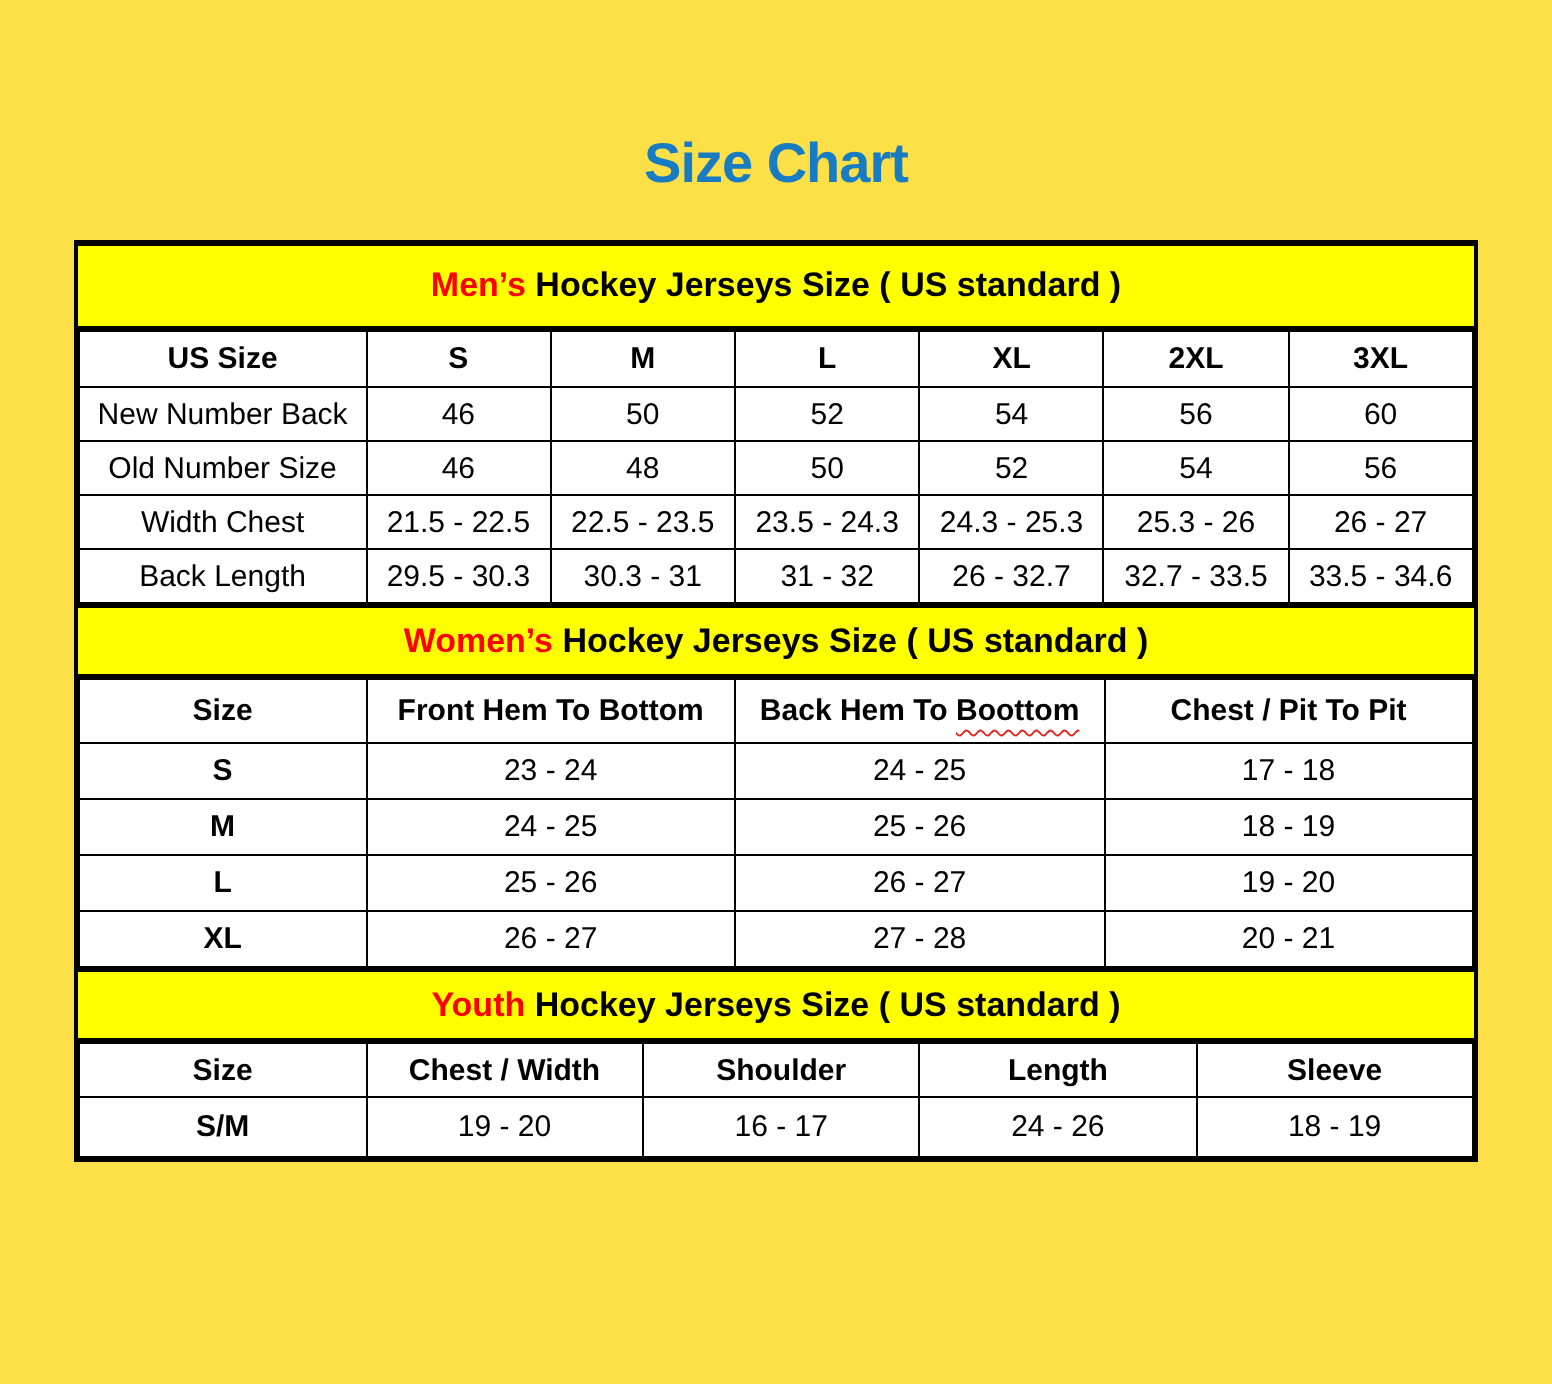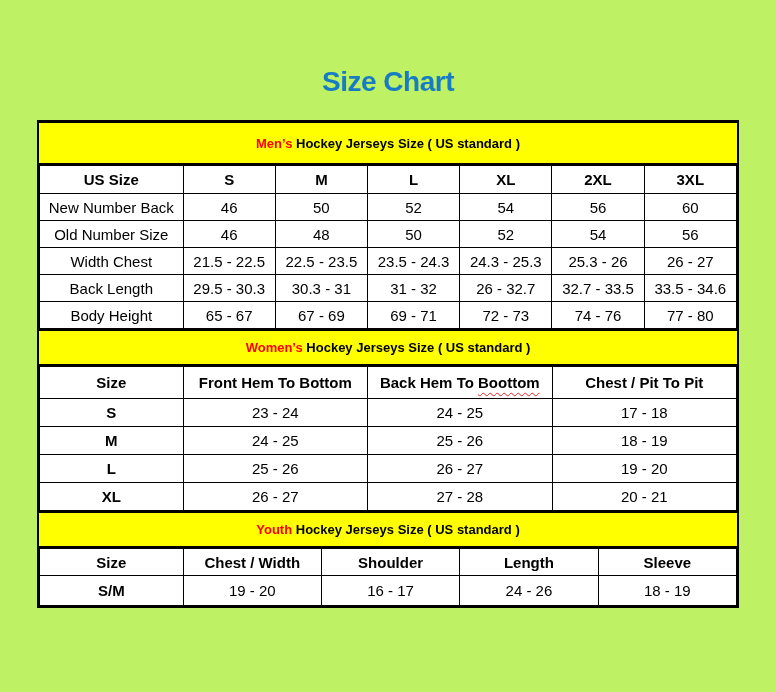--- a/index.html
+++ b/index.html
@@ -3,34 +3,34 @@
 <meta charset="utf-8">
 <style>
   :root{
     --title-blue:#177cc4;
     --banner-yellow:#ffff00;
     --accent-red:#ff0000;
     --border-black:#000000;
   }
   html,body{margin:0;padding:0;}
   body{background:#ffffff;font-family:"Liberation Sans","DejaVu Sans",sans-serif;}
-  .sheet{position:relative;width:776px;height:692px;background:#bef264;overflow:hidden;}
+  .sheet{position:relative;width:776px;height:692px;background:#fde047;overflow:hidden;}
   .page-title{
     position:absolute;top:66px;left:0;width:776px;margin:0;
     text-align:center;font-size:28px;font-weight:bold;color:var(--title-blue);
     letter-spacing:-0.5px;
   }
   .chart-wrap{
     position:absolute;left:37px;top:120px;width:702px;
     border:2px solid var(--border-black);box-sizing:border-box;background:#fff;
   }
   .banner{
     background:var(--banner-yellow);
     border-bottom:2px solid var(--border-black);
-    text-align:center;font-weight:bold;font-size:13px;color:#000;
+    text-align:center;font-weight:bold;font-size:17px;color:#000;
     display:flex;align-items:center;justify-content:center;
   }
   .banner.first{height:40px;border-top:1px solid var(--border-black);}
   .banner.mid{height:33px;border-top:2px solid var(--border-black);}
   .accent{color:var(--accent-red);white-space:pre;}
   .banner-rest{white-space:pre;}
   table.tbl{width:100%;border-collapse:collapse;table-layout:fixed;font-size:15px;color:#000;}
   .tbl th,.tbl td{
     border:1px solid var(--border-black);
     text-align:center;vertical-align:middle;padding:0 2px;overflow:hidden;
@@ -117,29 +117,20 @@
         </tr>
         <tr>
           <td class="row-label-plain">Back Length</td>
           <td>29.5 - 30.3</td>
           <td>30.3 - 31</td>
           <td>31 - 32</td>
           <td>26 - 32.7</td>
           <td>32.7 - 33.5</td>
           <td>33.5 - 34.6</td>
         </tr>
-        <tr>
-          <td class="row-label-plain">Body Height</td>
-          <td>65 - 67</td>
-          <td>67 - 69</td>
-          <td>69 - 71</td>
-          <td>72 - 73</td>
-          <td>74 - 76</td>
-          <td>77 - 80</td>
-        </tr>
       </tbody>
     </table>
 
     <div class="banner mid">
       <span class="accent">Women’s</span>
         <span class="banner-rest"> Hockey Jerseys Size ( US standard )</span>
     </div>
 
     <table class="tbl womens">
       <colgroup>

